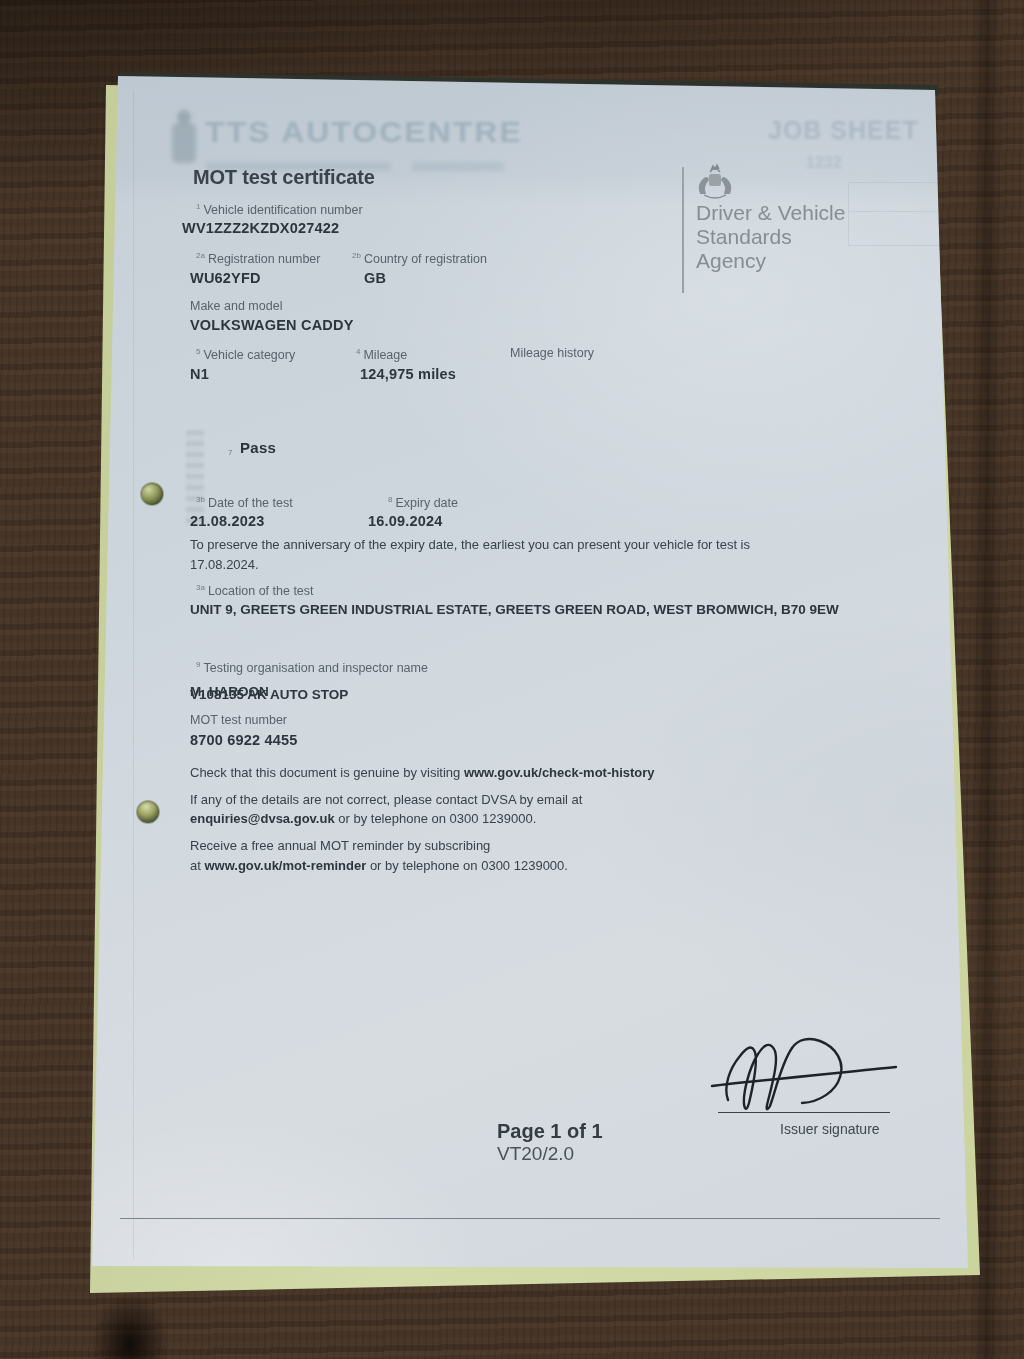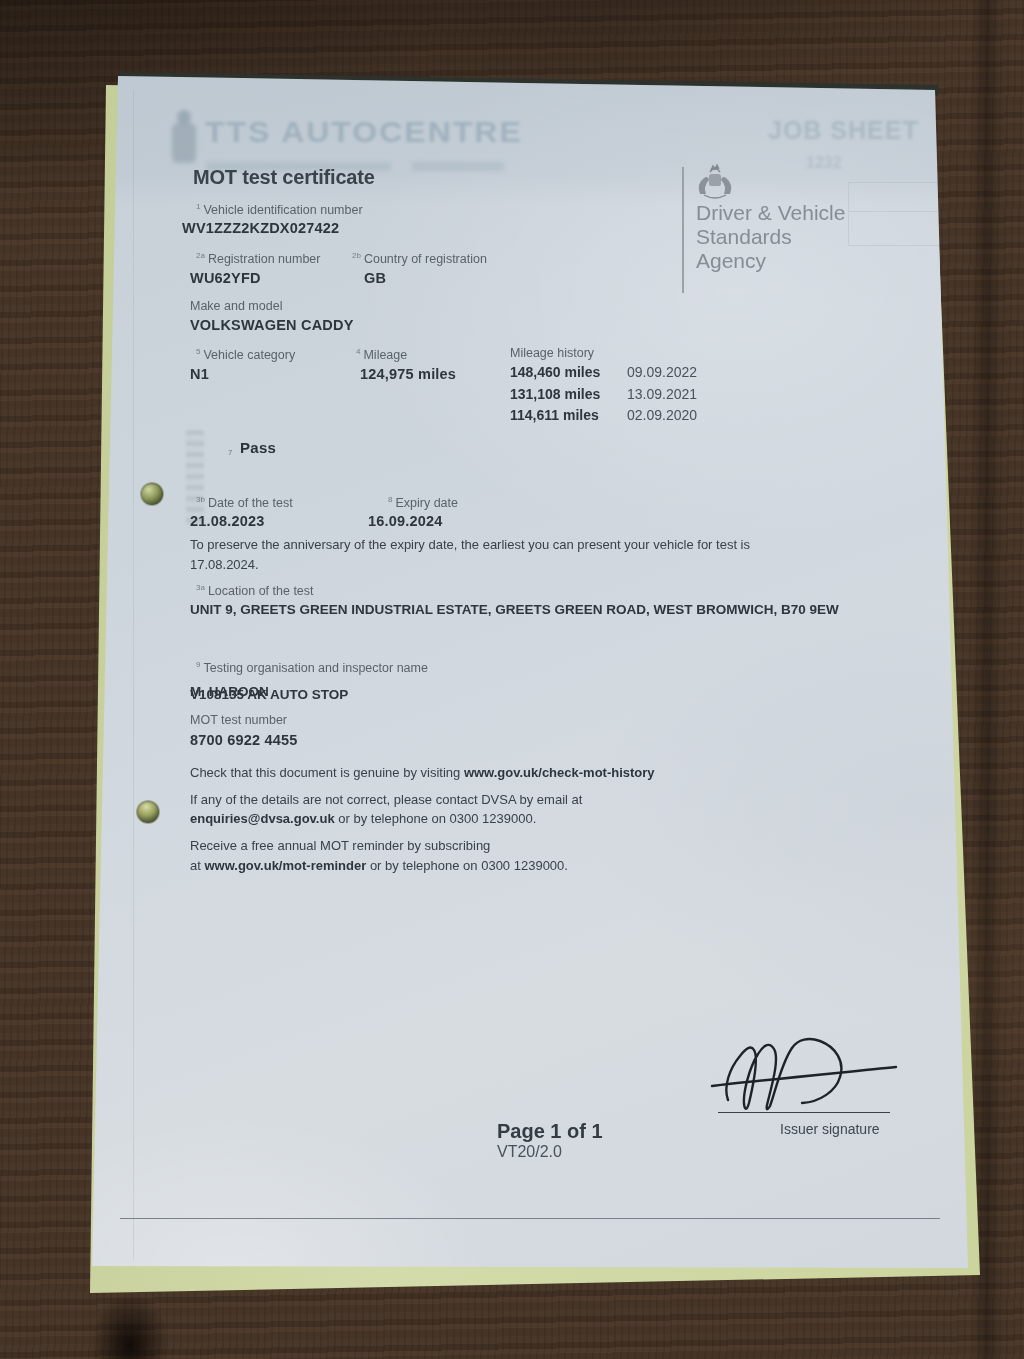--- a/index.html
+++ b/index.html
@@ -69,21 +69,21 @@
   .crest{position:absolute;left:602px;top:92px;}
   
   .sticker{position:absolute;width:22px;height:22px;border-radius:50%;box-shadow:0 1px 2px rgba(30,35,20,.4) inset, 0 0 0 1px rgba(60,70,40,.35);}
   .sticker-1{left:51px;top:413px;background:radial-gradient(circle at 35% 30%, #cfd6a0, #8a9458 45%, #4a5530 75%, #333d22);}
   .sticker-2{left:47px;top:731px;background:radial-gradient(circle at 42% 26%, #d8dca8, #9aa160 42%, #57603a 70%, #3a4226);}
   
   .footer-rule{position:absolute;left:30px;top:1148px;width:820px;height:1px;background:rgba(90,98,106,.75);}
   .sig-underline{position:absolute;left:628px;top:1042px;width:172px;height:1px;background:#3a4147;}
   .sig-label{position:absolute;left:690px;top:1051px;font-size:14px;color:#3f474f;}
   .page-info{position:absolute;left:407px;top:1050px;font-size:20px;font-weight:600;color:#343c43;}
-  .form-info{position:absolute;left:407px;top:1073px;font-size:16px;color:#49525a;}
+  .form-info{position:absolute;left:407px;top:1073px;font-size:19px;color:#49525a;}
   .sig-svg{position:absolute;left:618px;top:966px;}
 </style>
 </head>
 <body>
 
 <div id="scene">
   <div id="sheet-stack">
 
     <div class="layer dark-edge"></div>
     <div class="layer green-sheet"></div>
@@ -138,25 +138,20 @@
       <div class="grp value" style="left:274px;top:200px;">GB</div>
 
       <div class="grp label" style="left:100px;top:229px;">Make and model</div>
       <div class="grp value" style="left:100px;top:247px;">VOLKSWAGEN CADDY</div>
 
       <div class="grp label" style="left:106px;top:277px;"><span class="fnum">5</span><span>Vehicle category</span></div>
       <div class="grp value" style="left:100px;top:296px;">N1</div>
       <div class="grp label" style="left:266px;top:277px;"><span class="fnum">4</span><span>Mileage</span></div>
       <div class="grp value" style="left:270px;top:296px;">124,975 miles</div>
       <div class="grp label" style="left:420px;top:276px;">Mileage history</div>
-      <div class="grp" style="left:420px;top:294px;">
-        <div class="hist-row"><span class="hist-miles">148,460 miles</span><span class="hist-date">09.09.2022</span></div>
-        <div class="hist-row"><span class="hist-miles">131,108 miles</span><span class="hist-date">13.09.2021</span></div>
-        <div class="hist-row"><span class="hist-miles">114,611 miles</span><span class="hist-date">02.09.2020</span></div>
-      </div>
 
       <div class="grp fnum" style="left:138px;top:378px;">7</div>
       <div class="grp pass-text" style="left:150px;top:369px;">Pass</div>
 
       <div class="grp label" style="left:106px;top:425px;"><span class="fnum">3b</span><span>Date of the test</span></div>
       <div class="grp value" style="left:100px;top:443px;">21.08.2023</div>
       <div class="grp label" style="left:298px;top:425px;"><span class="fnum">8</span><span>Expiry date</span></div>
       <div class="grp value" style="left:278px;top:443px;">16.09.2024</div>
 
       <div class="grp para" style="left:100px;top:467px;">To preserve the anniversary of the expiry date, the earliest you can present your vehicle for test is</div>

